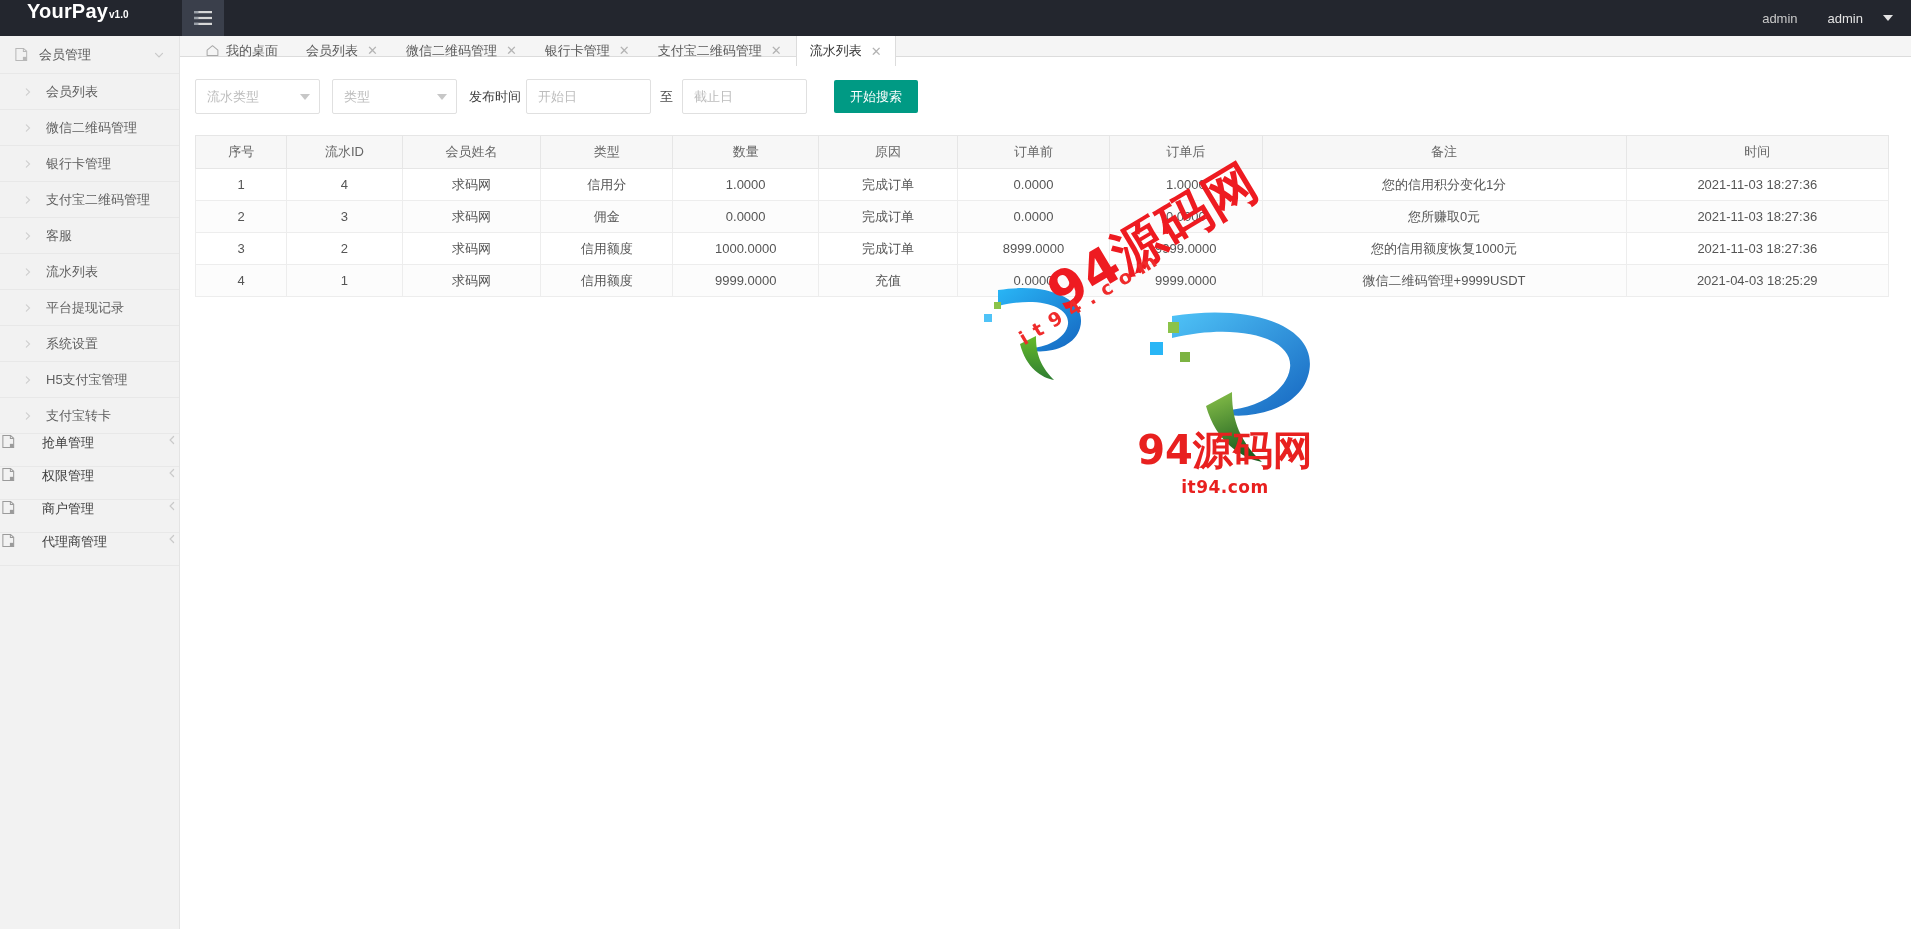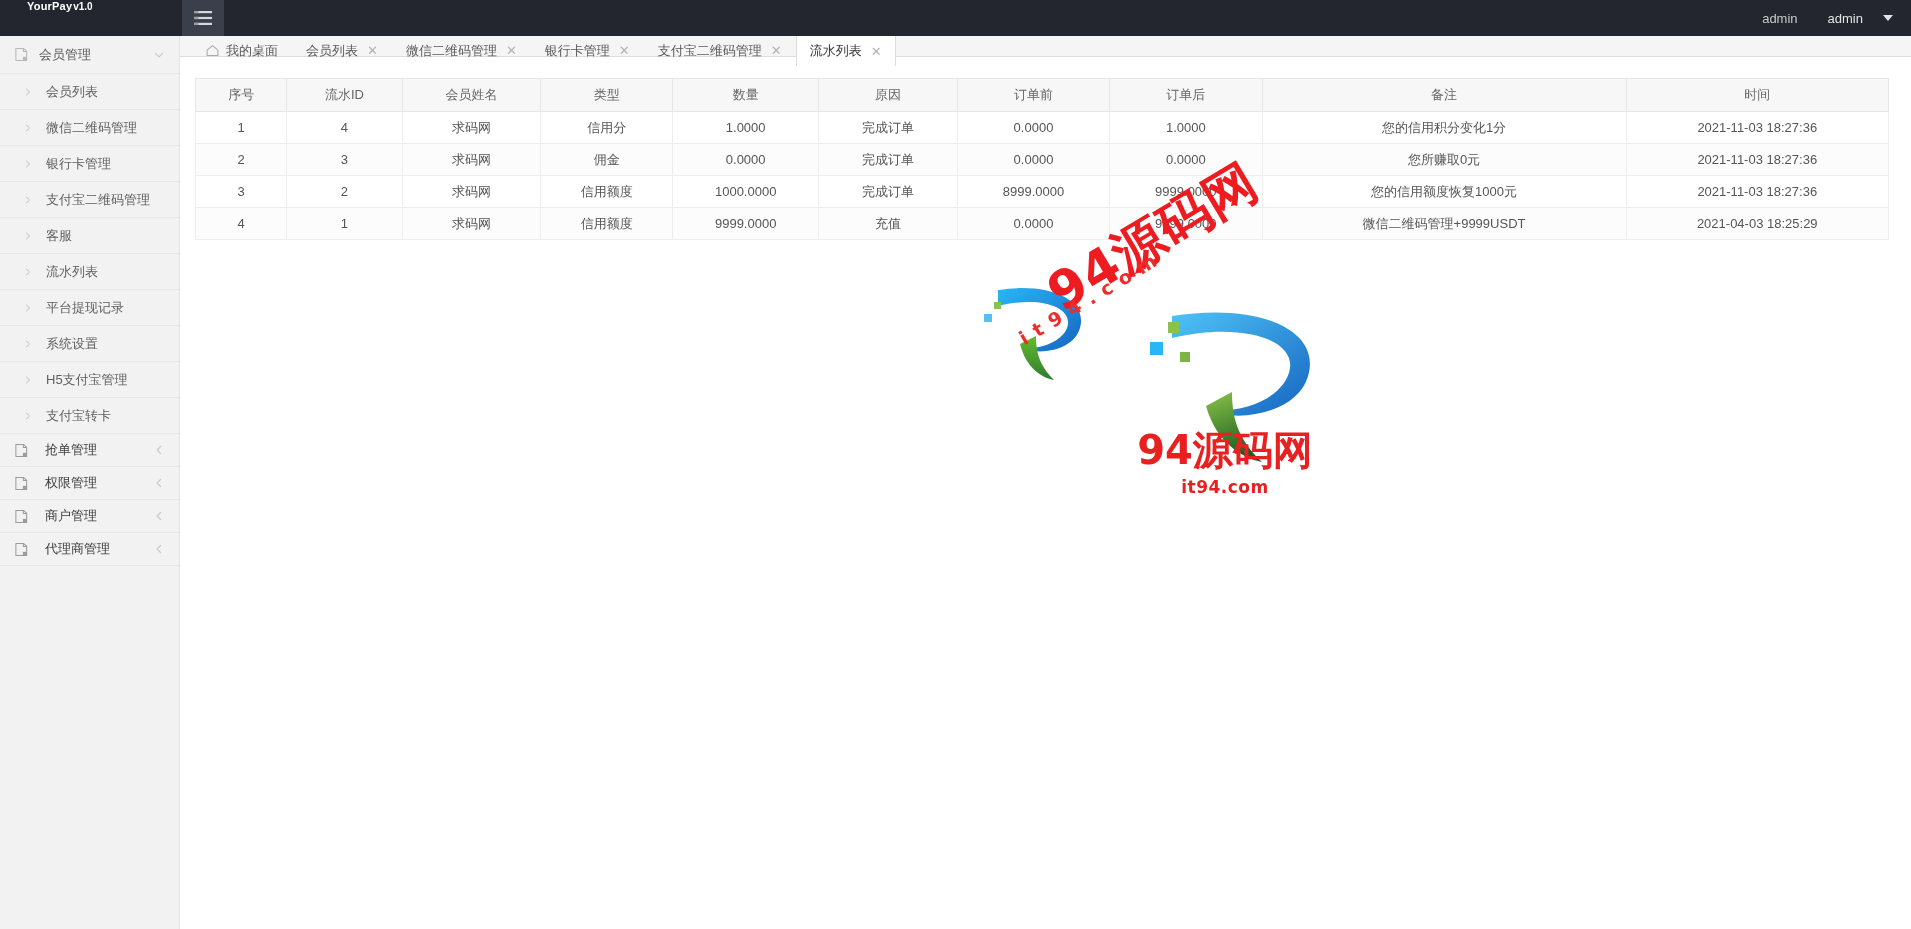--- a/index.html
+++ b/index.html
@@ -20,21 +20,21 @@
     background: #23262e; color: #d8d8d8;
     display: flex; align-items: center;
     z-index: 30;
   }
   .brand {
     width: 180px; height: 36px; flex: 0 0 180px;
     display: flex; align-items: baseline; justify-content: flex-start;
     padding-left: 27px;
     color: #fff;
   }
-  .brand-name { font-size: 11px; font-weight: 700; letter-spacing: .2px; }
+  .brand-name { font-size: 20px; font-weight: 700; letter-spacing: .2px; }
   .brand-ver { font-size: 10px; font-weight: 700; margin-left: 1px; }
 
   .hamburger {
     width: 42px; height: 36px; margin-left: 2px;
     background: #3a3f4b;
     display: flex; align-items: center; justify-content: center;
     cursor: pointer;
   }
   .hamburger svg { display: block; }
 
@@ -80,22 +80,22 @@
     height: 36px; display: flex; align-items: center;
     padding-left: 23px; gap: 13px;
     font-size: 13px; color: #5f5f5f;
     cursor: pointer;
     border-bottom: 1px solid #e8e8e8;
   }
   .arrow-right { width: 10px; height: 10px; opacity: .4; flex: 0 0 10px; }
   .arrow-right svg { display: block; }
 
   .menu-collapsed {
-    height: 33px; display: flex; align-items: center;
-    padding: 0 14px; gap: 16px;
+    height: 33px; display: flex; align-items: flex-start;
+    padding: 0 1px; gap: 26px;
     font-size: 13px; color: #3d3d3d;
     cursor: pointer;
     border-bottom: 1px solid #e8e8e8;
   }
   .menu-collapsed .menu-icon { opacity: .7; }
   .menu-collapsed .group-label { flex: 1 1 auto; }
 
   
   .main {
     position: absolute; top: 36px; left: 180px; right: 0; bottom: 0;
@@ -489,20 +489,39 @@
         <span>支付宝二维码管理</span>
         <span class="tab-close">✕</span>
       </div>
       <div class="tab active">
         <span>流水列表</span>
         <span class="tab-close">✕</span>
       </div>
     </div>
 
 
+    <div class="filterbar">
+      <div class="fld-select">
+        <span>流水类型</span>
+        <span class="sel-caret"></span>
+      </div>
+      <div class="fld-select">
+        <span>类型</span>
+        <span class="sel-caret"></span>
+      </div>
+      <span class="fld-label">发布时间</span>
+      <div class="fld-date">
+        <span>开始日</span>
+      </div>
+      <span class="date-sep">至</span>
+      <div class="fld-date">
+        <span>截止日</span>
+      </div>
+      <button class="btn-search">开始搜索</button>
+    </div>
 
     <div class="table-wrap">
       <table class="grid">
         <colgroup>
           <col style="width:5.4%">
             <col style="width:6.8%">
             <col style="width:8.2%">
           <col style="width:7.8%">
             <col style="width:8.6%">
             <col style="width:8.2%">

